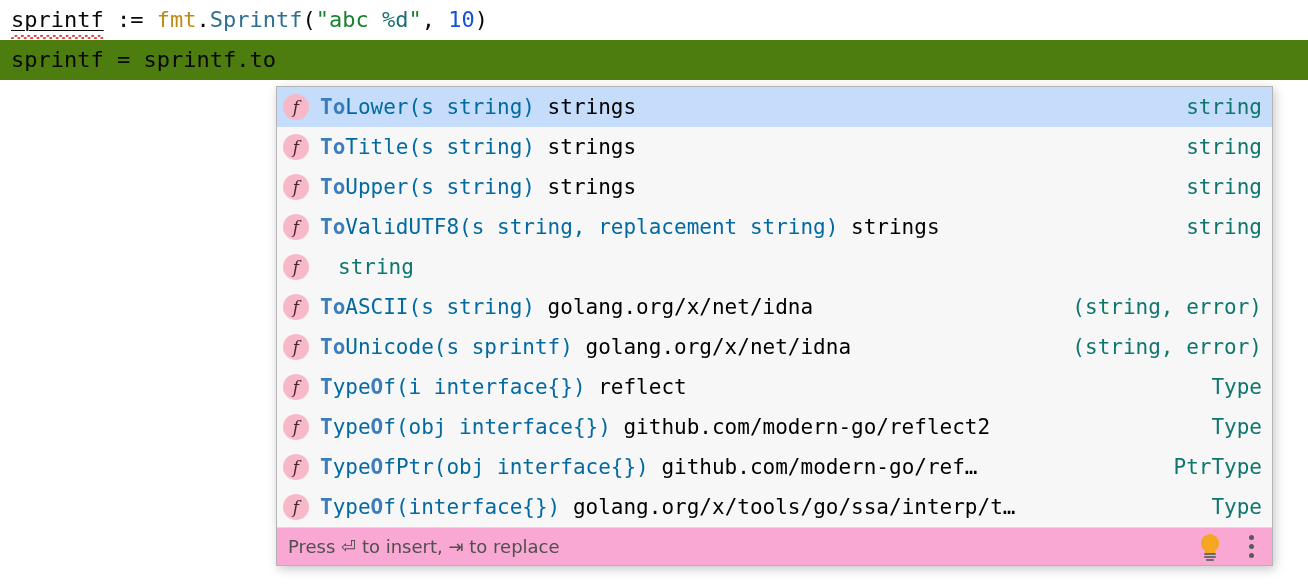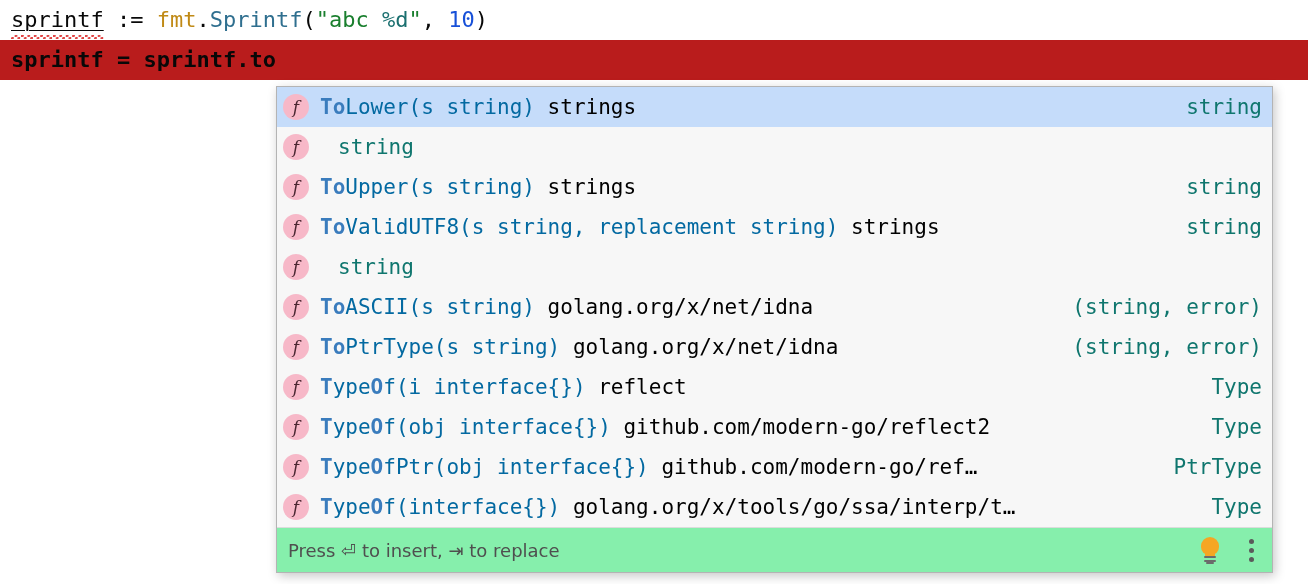--- a/index.html
+++ b/index.html
@@ -27,22 +27,21 @@
     height: 40px;
     line-height: 40px;
     font-size: 22px;
     letter-spacing: 0px;
     white-space: pre;
     padding-left: 11px;
     color: #080808;
     font-family: "DejaVu Sans Mono", "Liberation Mono", monospace;
   }
   .code-line.caret-line {
-    background: #b91c1c;
-    font-weight: bold;
+    background: #4d7c0f;
   }
   .tok-plain   { color: #080808; }
   .tok-pkg     { color: #c08a16; }
   .tok-func    { color: #2f6f8f; }
   .tok-string  { color: #1a7f2e; }
   .tok-fmt     { color: #1a6f6f; }
   .tok-num     { color: #1750d8; }
   .tok-err {
     color: #080808;
     text-decoration: underline;
@@ -123,22 +122,22 @@
     margin-left: 18px;
     color: #0f766e;
     text-align: right;
     font-family: "DejaVu Sans Mono", "Liberation Mono", monospace;
   }
 
   
   #lookup-footer {
     display: flex;
     align-items: center;
-    height: 45px;
-    background: #86efac;
+    height: 38px;
+    background: #f9a8d4;
     border-top: 1px solid #dcdcdc;
     padding: 0 12px 0 11px;
     box-sizing: border-box;
   }
   #footer-hint {
     flex: 1 1 auto;
     font-family: "DejaVu Sans", "Liberation Sans", sans-serif;
     font-size: 18px;
     color: #4f4f4f;
     white-space: pre;
@@ -208,26 +207,26 @@
 <div id="editor">
   <div id="code-lines">
       <div class="code-line"><span class="squiggle-wrap"><span class="tok-err">sprintf</span><span class="squiggle"></span></span><span class="tok-plain"> := </span><span class="tok-pkg">fmt</span><span class="tok-plain">.</span><span class="tok-func">Sprintf</span><span class="tok-plain">(</span><span class="tok-string">"abc </span><span class="tok-fmt">%d</span><span class="tok-string">"</span><span class="tok-plain">, </span><span class="tok-num">10</span><span class="tok-plain">)</span></div>
       <div class="code-line caret-line"><span class="tok-plain">sprintf = sprintf.to</span></div>
     </div>
 </div>
 
 <div id="popup">
   <div id="lookup-list">
     <div class="lk-row selected"><div class="lk-icon">f</div><div class="lk-main"><span class="lk-match">To</span><span class="lk-sig">Lower(s string)</span><span class="lk-pkg">  strings</span></div><div class="lk-type">string</div></div>
-      <div class="lk-row"><div class="lk-icon">f</div><div class="lk-type">string</div></div>
+      <div class="lk-row"><div class="lk-icon">f</div><div class="lk-main"><span class="lk-match">To</span><span class="lk-sig">Title(s string)</span><span class="lk-pkg">  strings</span></div><div class="lk-type">string</div></div>
       <div class="lk-row"><div class="lk-icon">f</div><div class="lk-main"><span class="lk-match">To</span><span class="lk-sig">Upper(s string)</span><span class="lk-pkg">  strings</span></div><div class="lk-type">string</div></div>
       <div class="lk-row"><div class="lk-icon">f</div><div class="lk-main"><span class="lk-match">To</span><span class="lk-sig">ValidUTF8(s string, replacement string)</span><span class="lk-pkg">  strings</span></div><div class="lk-type">string</div></div>
       <div class="lk-row"><div class="lk-icon">f</div><div class="lk-type">string</div></div>
       <div class="lk-row"><div class="lk-icon">f</div><div class="lk-main"><span class="lk-match">To</span><span class="lk-sig">ASCII(s string)</span><span class="lk-pkg">  golang.org/x/net/idna</span></div><div class="lk-type">(string, error)</div></div>
-      <div class="lk-row"><div class="lk-icon">f</div><div class="lk-main"><span class="lk-match">To</span><span class="lk-sig">PtrType(s string)</span><span class="lk-pkg">  golang.org/x/net/idna</span></div><div class="lk-type">(string, error)</div></div>
+      <div class="lk-row"><div class="lk-icon">f</div><div class="lk-main"><span class="lk-match">To</span><span class="lk-sig">Unicode(s sprintf)</span><span class="lk-pkg">  golang.org/x/net/idna</span></div><div class="lk-type">(string, error)</div></div>
       <div class="lk-row"><div class="lk-icon">f</div><div class="lk-main"><span class="lk-match">T</span><span class="lk-sig">ype</span><span class="lk-match">O</span><span class="lk-sig">f(i interface{})</span><span class="lk-pkg">  reflect</span></div><div class="lk-type">Type</div></div>
       <div class="lk-row"><div class="lk-icon">f</div><div class="lk-main"><span class="lk-match">T</span><span class="lk-sig">ype</span><span class="lk-match">O</span><span class="lk-sig">f(obj interface{})</span><span class="lk-pkg">  github.com/modern-go/reflect2</span></div><div class="lk-type">Type</div></div>
       <div class="lk-row"><div class="lk-icon">f</div><div class="lk-main"><span class="lk-match">T</span><span class="lk-sig">ype</span><span class="lk-match">O</span><span class="lk-sig">fPtr(obj interface{})</span><span class="lk-pkg">  github.com/modern-go/ref…</span></div><div class="lk-type">PtrType</div></div>
       <div class="lk-row"><div class="lk-icon">f</div><div class="lk-main"><span class="lk-match">T</span><span class="lk-sig">ype</span><span class="lk-match">O</span><span class="lk-sig">f(interface{})</span><span class="lk-pkg">  golang.org/x/tools/go/ssa/interp/t…</span></div><div class="lk-type">Type</div></div>
       <div id="lookup-scrollbar"></div>
   </div>
   <div id="lookup-footer">
     <div id="footer-hint">Press ⏎ to insert, ⇥ to replace</div>
     <div class="bulb">
       <span class="glass"></span>

